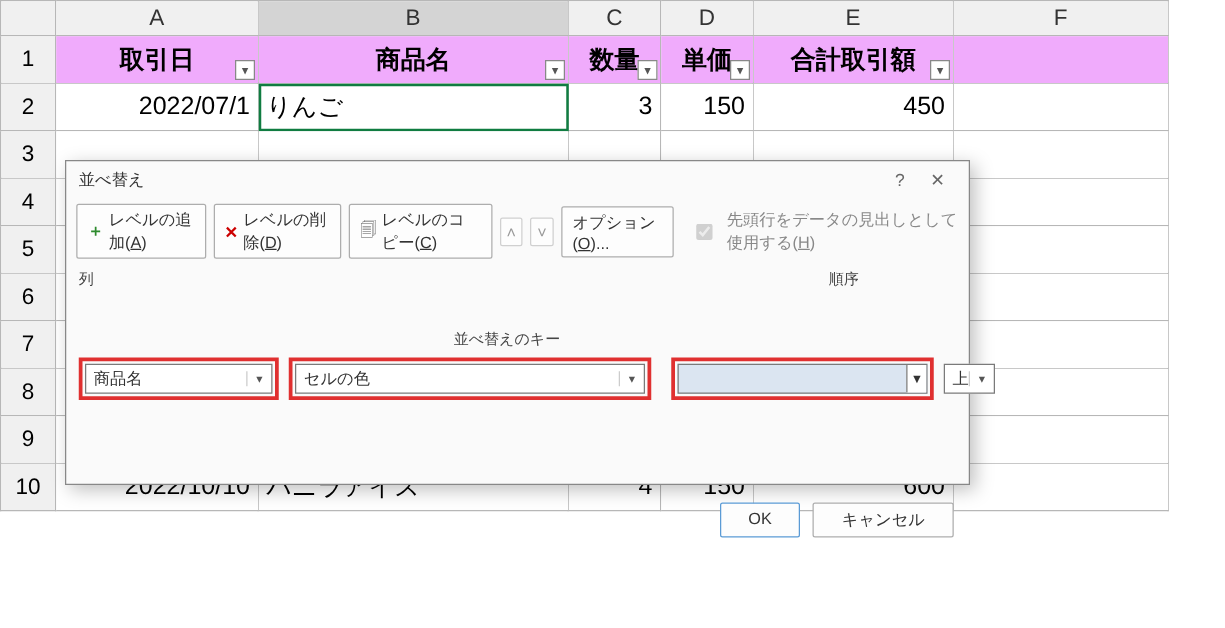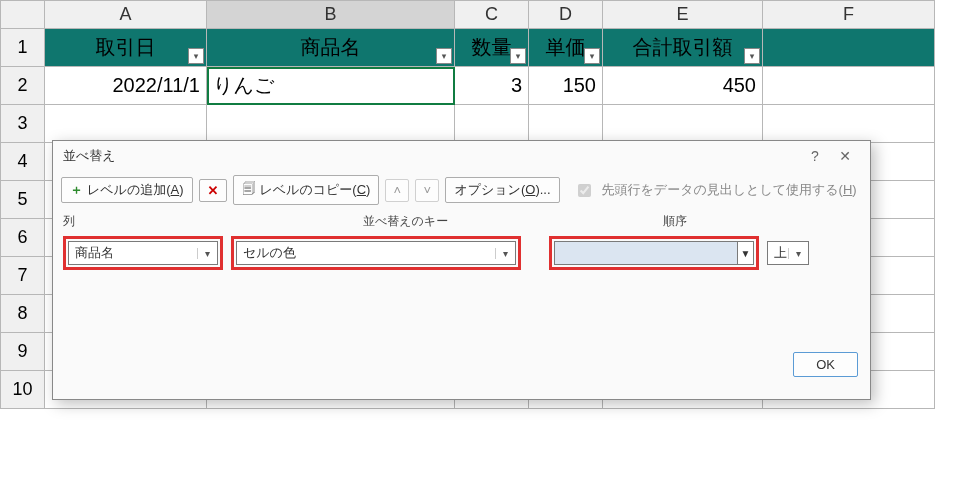--- a/index.html
+++ b/index.html
@@ -56,22 +56,22 @@
   .colD { width: 74px; }
   .colE { width: 160px; }
   .colF { width: 172px; }
 
   
   th.colhead.sel { background: #d4d4d4; }
   th.rowhdr.sel { background: #d4d4d4; }
 
   
   tr.hdrrow td {
-    background: #0f766e;
-    font-weight: normal;
+    background: #f0abfc;
+    font-weight: bold;
     text-align: center;
     font-size: 20px;
   }
   tr.hdrrow td .filtbtn {
     position: absolute;
     right: 2px;
     bottom: 2px;
     width: 16px;
     height: 16px;
     border: 1px solid #888;
@@ -90,22 +90,22 @@
     outline: 2px solid #107c41;
     outline-offset: -2px;
     margin-top: 32px;
   } 
   .cream { background: #fff2cc; }
 
   
   .dialog {
     position: absolute;
     left: 52px;
-    top: 140px;
-    width: 819px;
+    top: 128px;
+    width: 724px;
     height: 260px;
     background: #fafafa;
     border: 1px solid #888;
     box-shadow: 4px 4px 14px rgba(0,0,0,0.25);
     font-size: 13px;
     color: #333;
   }
   .dlg-title {
     height: 30px;
     line-height: 30px;
@@ -155,21 +155,21 @@
   }
   .chk input { accent-color: #888; }
 
   .dlg-cols {
     display: flex;
     padding: 4px 10px 2px 10px;
     font-size: 12px;
     color: #444;
   }
   .dlg-cols .c1 { width: 300px; }
-  .dlg-cols .c2 { width: 300px; }
+  .dlg-cols .c2 { width: 300px; margin-top: 48px; }
   .dlg-cols .c3 { flex: 1; }
 
   .dlg-row {
     display: flex;
     align-items: center;
     padding: 4px 10px;
     gap: 8px;
   }
   .lblkey { width: 120px; font-size: 13px; }
   .fakeSelect {
@@ -264,21 +264,21 @@
       <th class="rowhdr">1</th>
       <td><span>取引日</span><span class="filtbtn">▾</span></td>
       <td><span>商品名</span><span class="filtbtn">▾</span></td>
       <td><span>数量</span><span class="filtbtn">▾</span></td>
       <td><span>単価</span><span class="filtbtn">▾</span></td>
       <td><span>合計取引額</span><span class="filtbtn">▾</span></td>
       <td></td>
     </tr>
     <tr>
       <th class="rowhdr sel">2</th>
-      <td class="date">2022/11/1</td>
+      <td class="date">2022/07/1</td>
       <td class="txt activecell">りんご</td>
       <td class="num">3</td>
       <td class="num">150</td>
       <td class="num">450</td>
       <td></td>
     </tr>
     <tr>
         <th class="rowhdr">3</th>
         <td></td>
         <td></td>
@@ -361,20 +361,21 @@
     <span class="winbtn">✕</span>
   </div>
 
   <div class="dlg-toolbar">
     <span class="tbtn">
       <span class="ico-plus">＋</span>
       <span><span>レベルの追加(</span><u class="acc">A</u><span>)</span></span>
     </span>
     <span class="tbtn">
       <span class="ico-x">✕</span>
+      <span><span>レベルの削除(</span><u class="acc">D</u><span>)</span></span>
     </span>
     <span class="tbtn">
       <span class="ico-copy">🗐</span>
       <span><span>レベルのコピー(</span><u class="acc">C</u><span>)</span></span>
     </span>
     <span class="tbtn arrow dis">
         <span>˄</span>
       </span>
     <span class="tbtn arrow dis">
         <span>˅</span>
@@ -421,14 +422,15 @@
     <span class="fakeSelect posSel">
       <span>上</span>
       <span class="dd">▾</span>
     </span>
   </div>
 
   <div style="flex:1;height:70px"></div>
 
   <div class="dlg-footer">
     <span class="btn primary">OK</span>
+    <span class="btn">キャンセル</span>
   </div>
 </div>
 
 </body></html>

